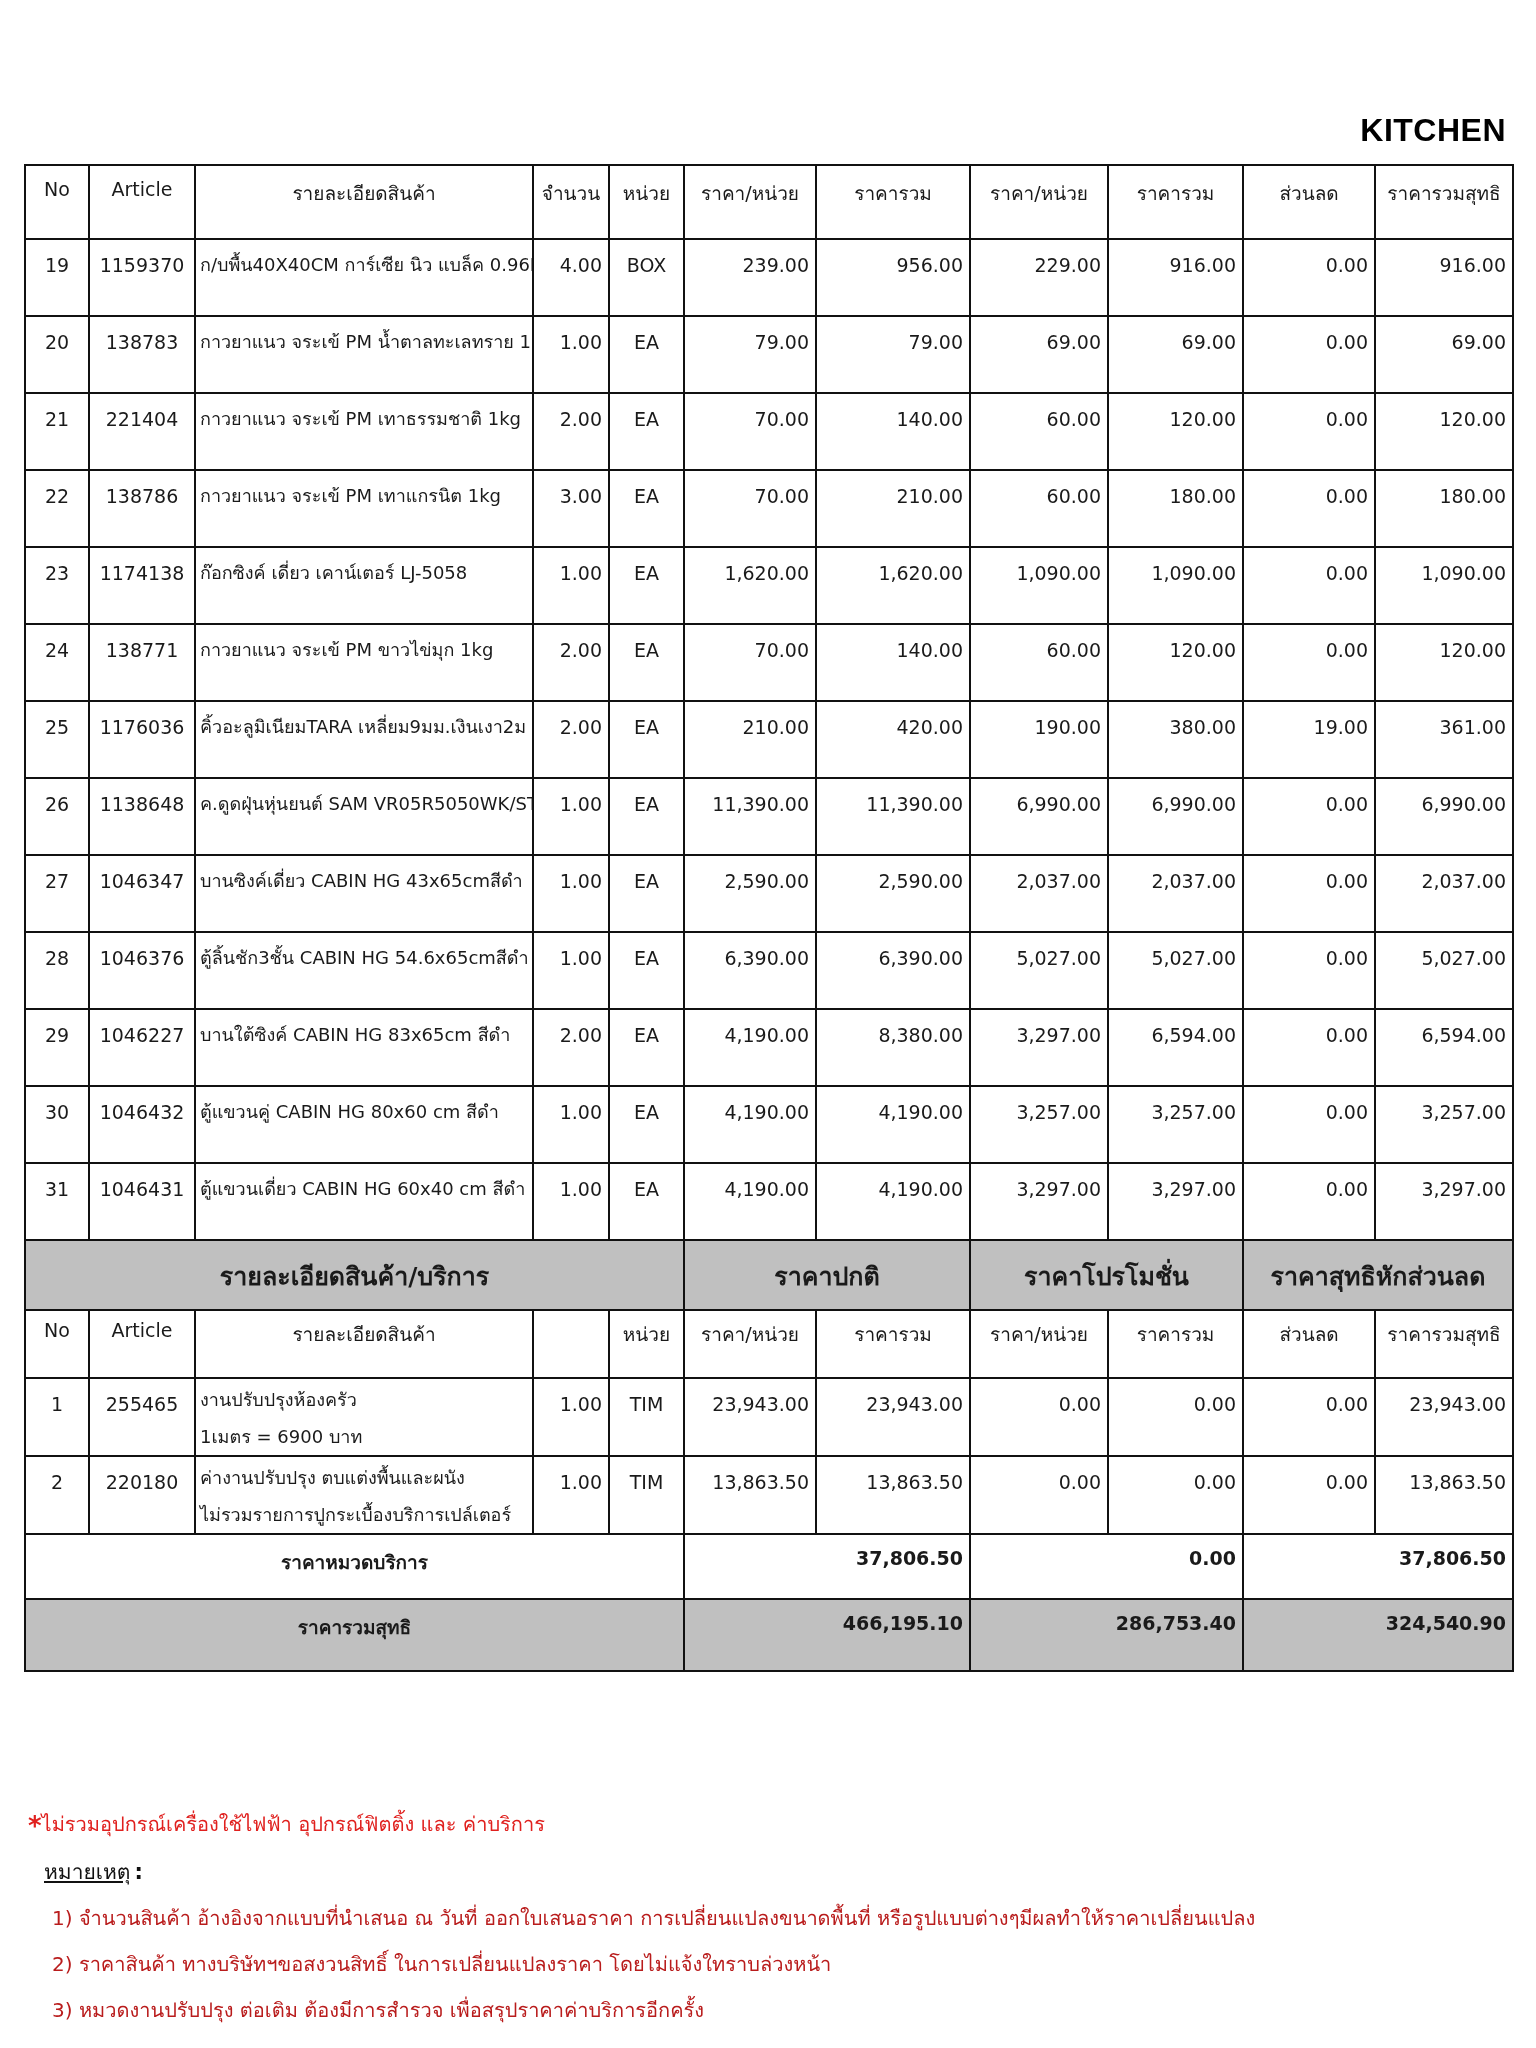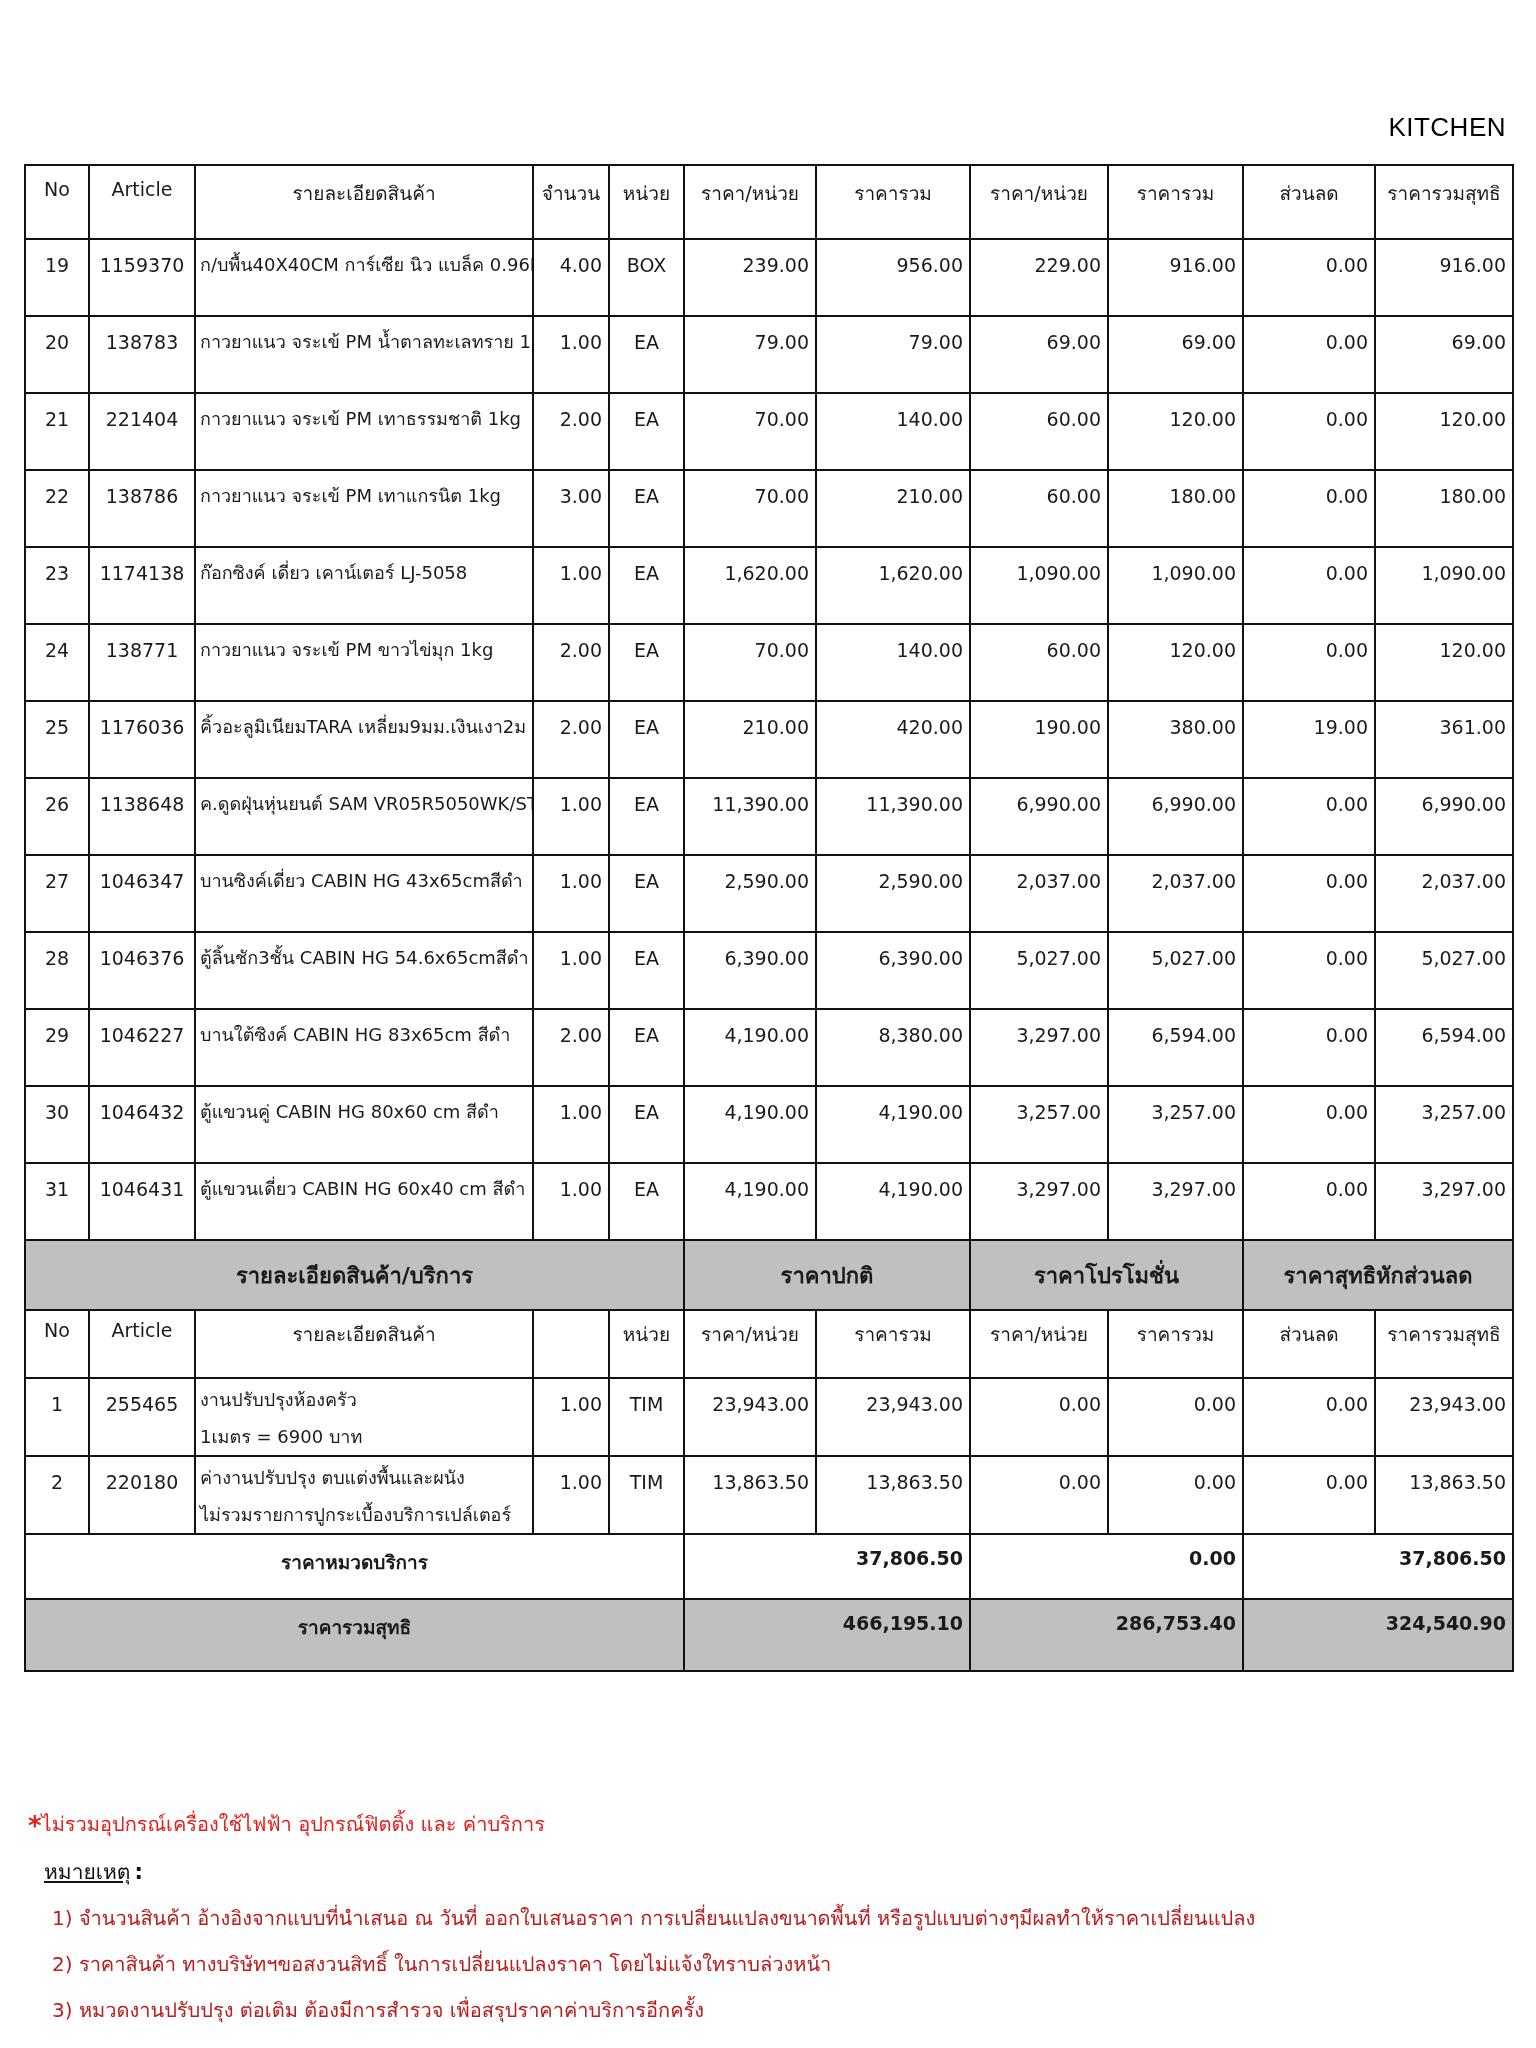--- a/index.html
+++ b/index.html
@@ -1,33 +1,33 @@
 <!DOCTYPE html>
 <html><head>
 <meta charset="utf-8">
 <style>
   * { box-sizing: border-box; margin: 0; padding: 0; }
   html, body { width: 1536px; height: 2048px; background: #ffffff; }
   body { position: relative; font-family: "DejaVu Sans", "Liberation Sans", sans-serif; color: #1a1a1a; overflow: hidden; }
-  .title { position: absolute; right: 30px; top: 112px; font-family: "Liberation Sans", sans-serif; font-weight: normal; font-size: 26px; color: #000; letter-spacing: 0.5px; }
+  .title { position: absolute; right: 30px; top: 112px; font-family: "Liberation Sans", sans-serif; font-weight: bold; font-size: 32px; color: #000; letter-spacing: 0.5px; }
   table { position: absolute; left: 24px; border-collapse: collapse; table-layout: fixed; }
   td, th { border: 2px solid #111; font-size: 19px; font-weight: normal; padding: 0 6px; overflow: hidden; white-space: nowrap; }
   th { text-align: center; vertical-align: top; padding-top: 12px; font-weight: normal; }
   .t1 { top: 164px; width: 1488px; }
   .t1 tr.hdr { height: 74px; }
   .t1 tr.item { height: 77px; }
   td { vertical-align: top; padding-top: 14px; }
   td.c { text-align: center; }
   td.r { text-align: right; }
   td.l { text-align: left; padding-left: 4px; font-size: 18px; padding-top: 10px; }
   tr.sum { height: 60px; }
   tr.sum td { font-weight: bold; padding-top: 12px; font-size: 19px; }
   tr.gray td { background: #c0c0c0; }
   tr.sec { height: 70px; }
-  tr.sec td { font-weight: bold; text-align: center; font-size: 22px; vertical-align: middle; padding-top: 1px; }
+  tr.sec td { font-weight: bold; text-align: center; font-size: 25px; vertical-align: middle; padding-top: 1px; }
   tr.sub { height: 68px; }
   tr.sub td { text-align: center; font-weight: normal; padding-top: 8px; font-size: 19px; }
   tr.svc { height: 78px; }
   tr.svc td.l { line-height: 37px; padding-top: 2px; }
   tr.svctot { height: 65px; }
   tr.grand { height: 72px; }
   .notes { position: absolute; left: 28px; top: 1808px; font-family: "DejaVu Sans", sans-serif; }
   .red-note { color: #e0201e; font-size: 20px; }
   .red-note .star { font-size: 26px; font-weight: bold; vertical-align: -4px; }
   .remark { margin-left: 16px; margin-top: 14px; font-size: 21px; color: #111; }

